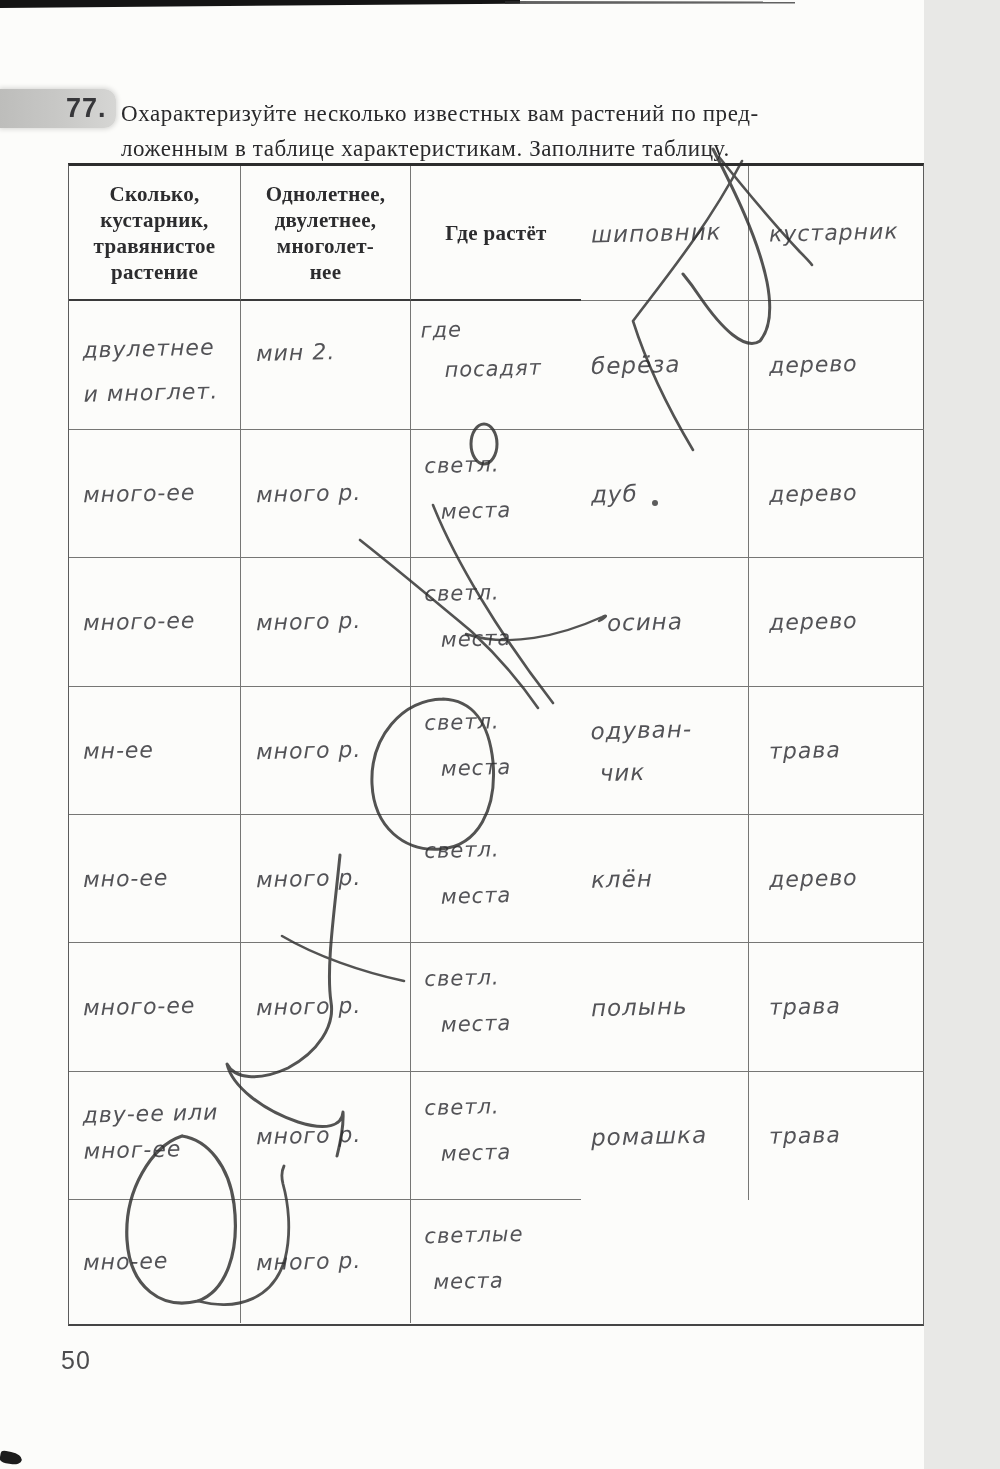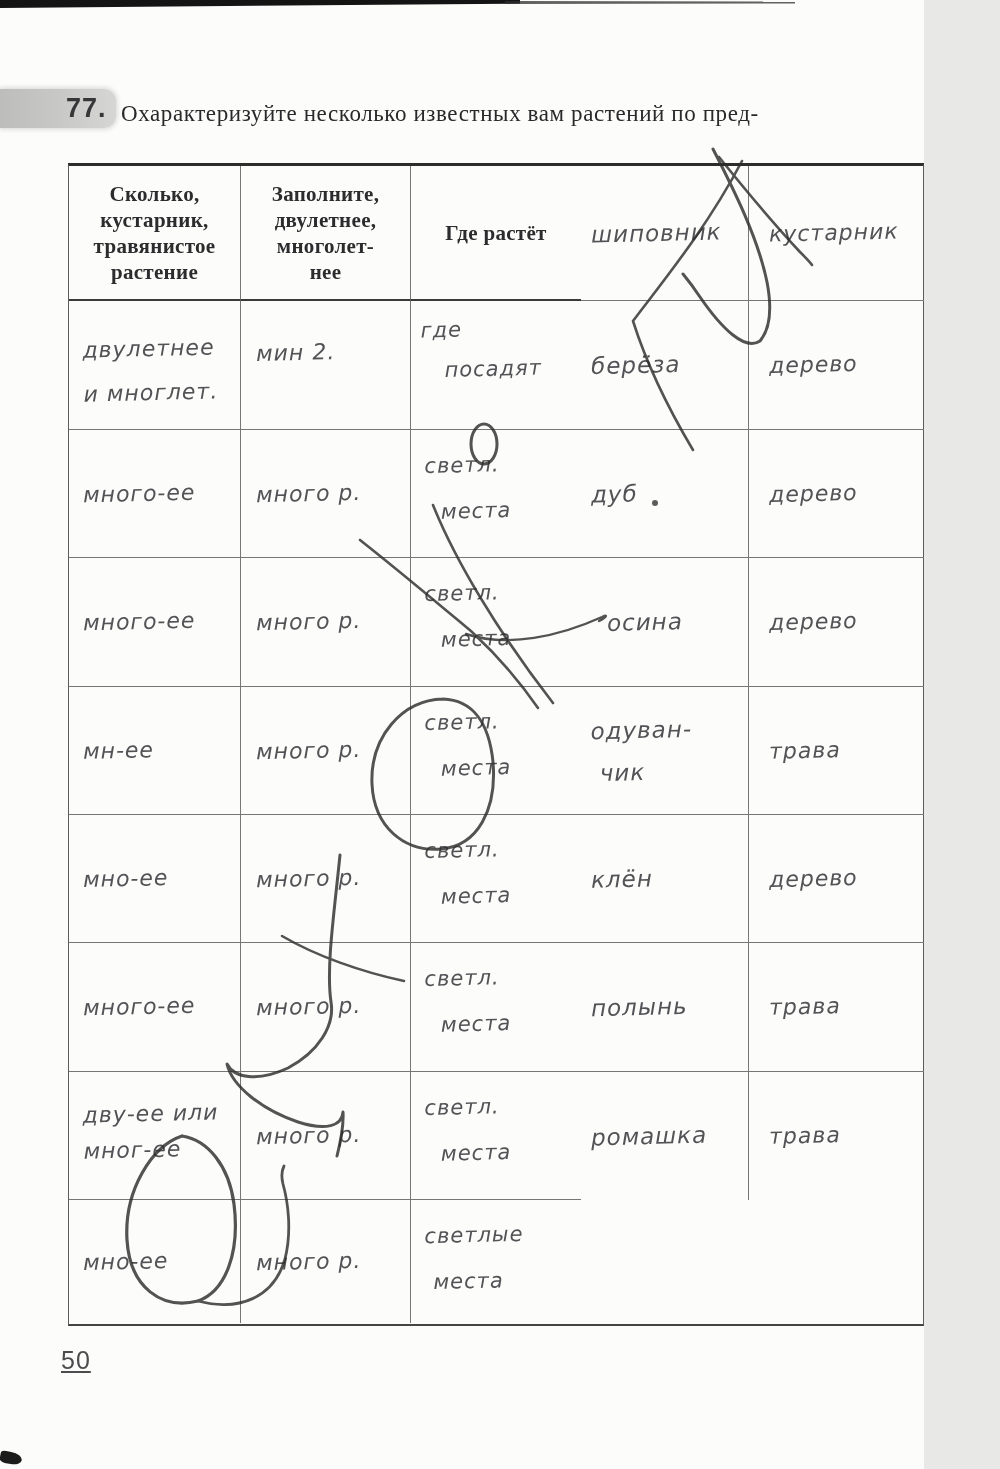--- a/index.html
+++ b/index.html
@@ -40,45 +40,46 @@
   .hw.c3{padding-left:15px;}
   .hw.c4{align-items:flex-start;padding:12px 0 0 14px;} .hw.c4 span{line-height:46px;font-size:21px;}
   .hw.r0.c2{align-items:flex-start;padding-top:26px;} .hw.r0.c2 span{line-height:44px;}
   .hw.r0.c3{align-items:flex-start;padding-top:32px;}
   .hw.r0.c4{padding-top:8px;padding-left:10px;} .hw.r0.c4 span{line-height:40px;}
   .hw.r6.c2{align-items:flex-start;padding-top:24px;} .hw.r6.c2 span{line-height:36px;}
   .hw.r4.c0 span{line-height:42px;}
   .hw.r3.c0{padding-left:26px;}
   .scribbles{position:absolute;left:0;top:0;pointer-events:none;}
   .page-number{position:absolute;left:61px;top:1345px;font:25px/30px "Liberation Sans",sans-serif;
-        color:#4c4c4e;letter-spacing:1px;text-decoration:underline;}
+        color:#4c4c4e;letter-spacing:1px;}
 </style>
 </head>
 <body>
 
 <div class="page">
 
   <div class="top-strip"></div>
   <div class="top-strip2"></div>
 
   <div class="task-band"></div>
   <div class="task-number">77.</div>
   <div class="task-text">
     <div>Охарактеризуйте несколько известных вам растений по пред-</div>
+    <div>ложенным в таблице характеристикам. Заполните таблицу.</div>
   </div>
 
   <div class="grid" id="plants-table">
       <div class="cell hd c1">
         <span>Сколько,
 кустарник,
 травянистое
 растение</span>
       </div>
       <div class="cell hd c2">
-        <span>Заполните,
+        <span>Однолетнее,
 двулетнее,
 многолет-
 нее</span>
       </div>
       <div class="cell hd c4">
         <span>Где растёт</span>
       </div>
       <div class="cell hw c0 r0">
         <span>шиповник</span>
       </div>

